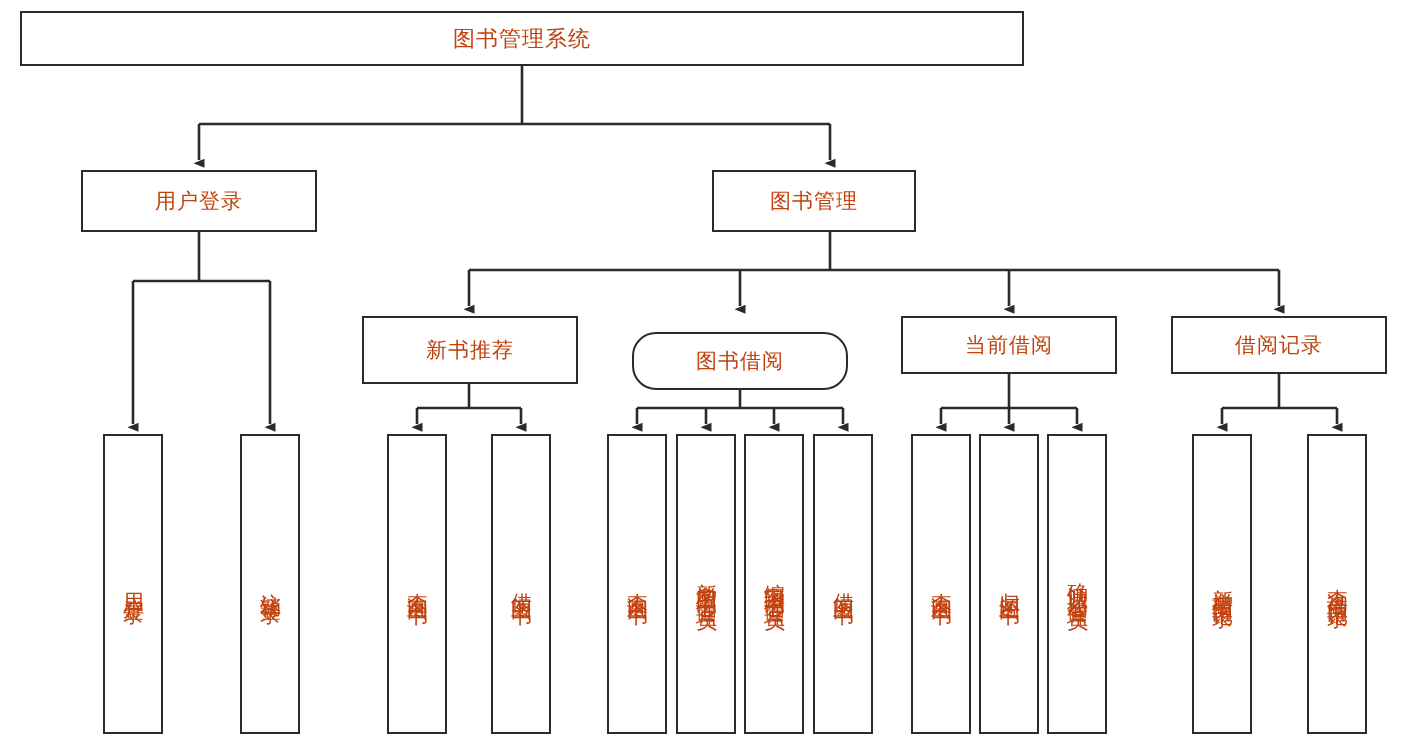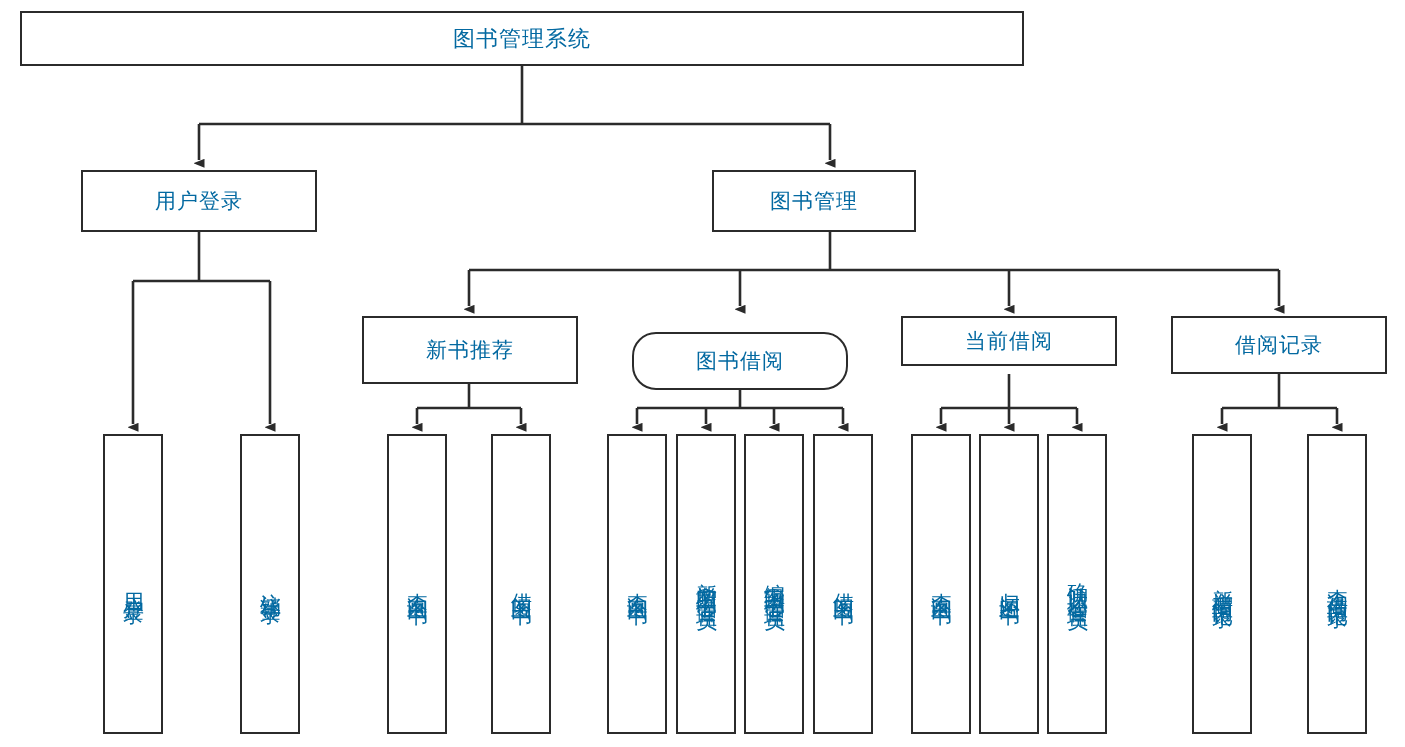--- a/index.html
+++ b/index.html
@@ -30,21 +30,21 @@
     position: absolute;
     box-sizing: border-box;
     background: #ffffff;
     border: 2.5px solid #2b2b2b;
     display: flex;
     align-items: center;
     justify-content: center;
     z-index: 2;
   }
   .node .label {
-    color: #0369a1;
+    color: #c2410c;
     line-height: 1.18;
     text-align: center;
     white-space: nowrap;
   }
   
   .node.horiz .label {
     font-size: 21px;
     letter-spacing: 1px;
   }
   .node.root .label {
@@ -140,21 +140,21 @@
   <div class="node horiz" style="left:712px; top:170px; width:204px; height:62px;">
     <span class="label">图书管理</span>
   </div>
 
   <div class="node horiz" style="left:362px; top:316px; width:216px; height:68px;">
     <span class="label">新书推荐</span>
   </div>
   <div class="node horiz" style="left:632px; top:332px; width:216px; height:58px;border-radius:24px;">
     <span class="label">图书借阅</span>
   </div>
-  <div class="node horiz" style="left:901px; top:316px; width:216px; height:50px;">
+  <div class="node horiz" style="left:901px; top:316px; width:216px; height:58px;">
     <span class="label">当前借阅</span>
   </div>
   <div class="node horiz" style="left:1171px; top:316px; width:216px; height:58px;">
     <span class="label">借阅记录</span>
   </div>
 
   <div class="node vert" style="left:103px; top:434px; width:60px; height:300px;">
     <span class="label">用户登录</span>
   </div>
   <div class="node vert" style="left:240px; top:434px; width:60px; height:300px;">

